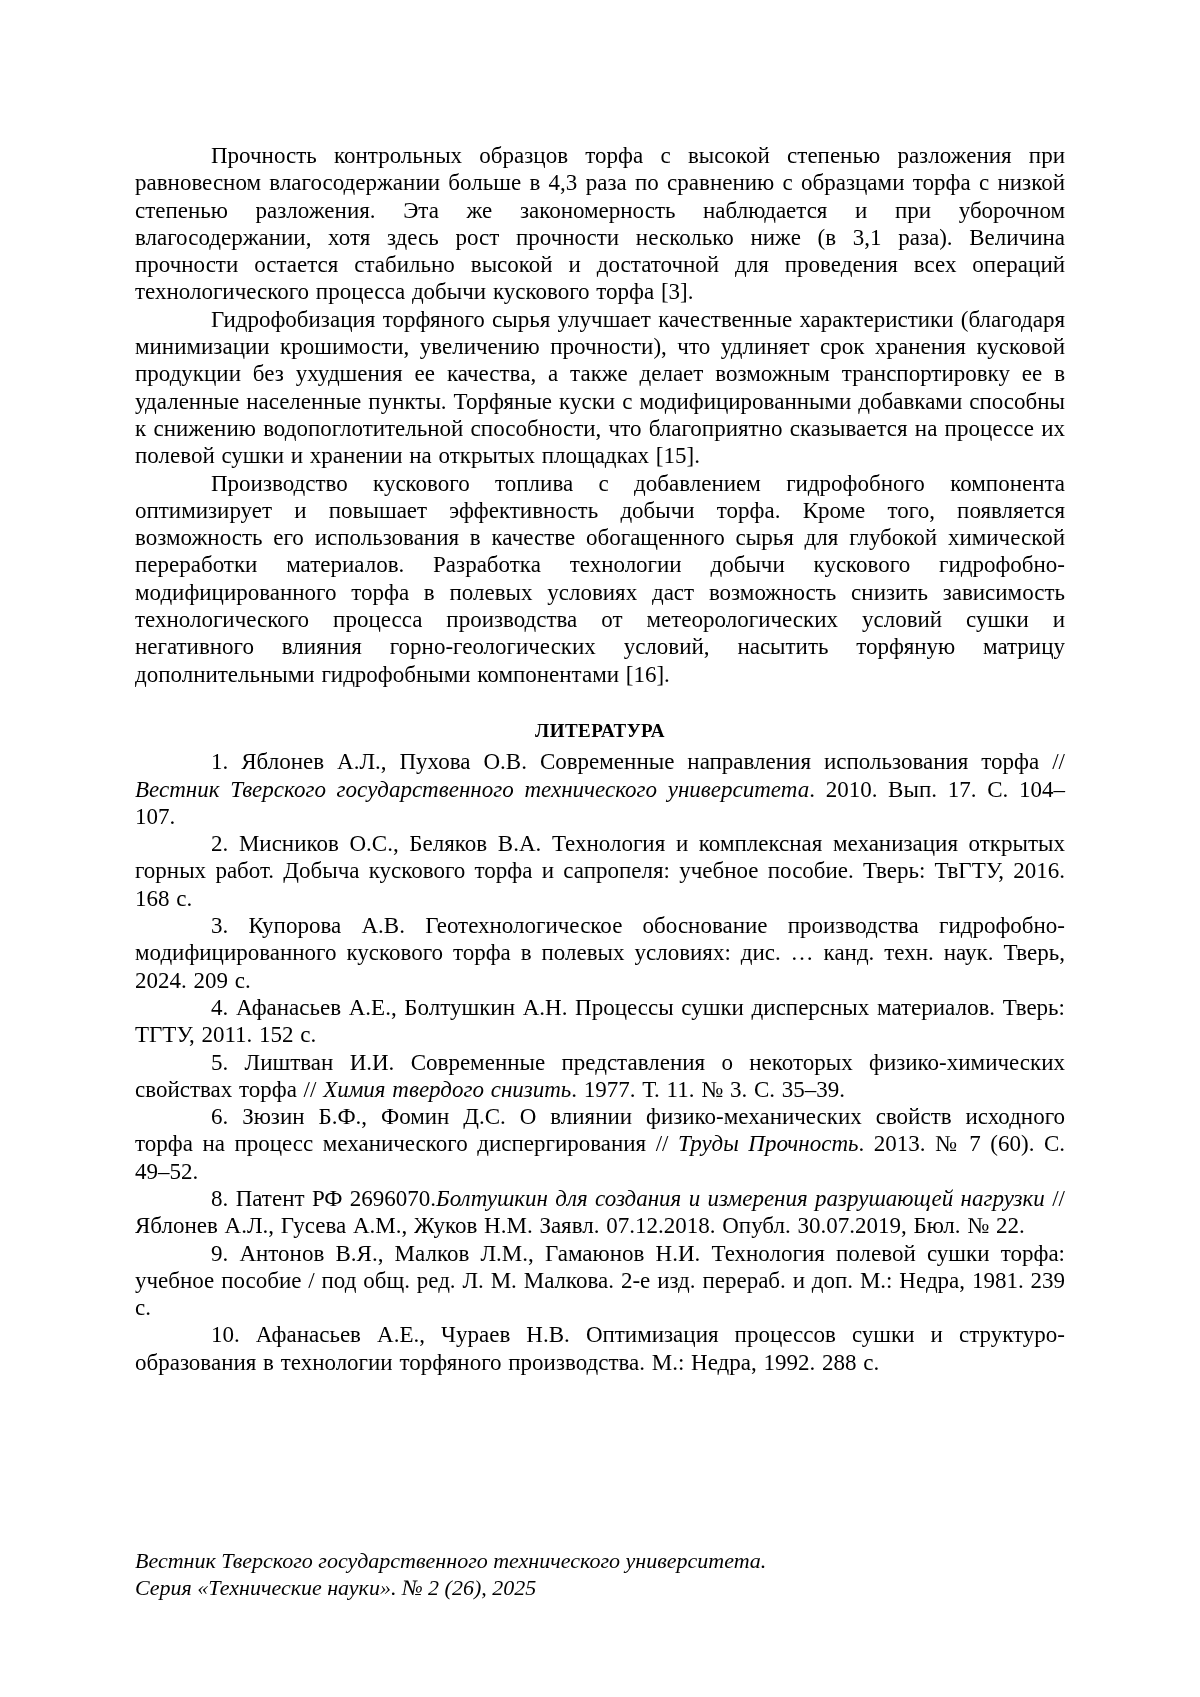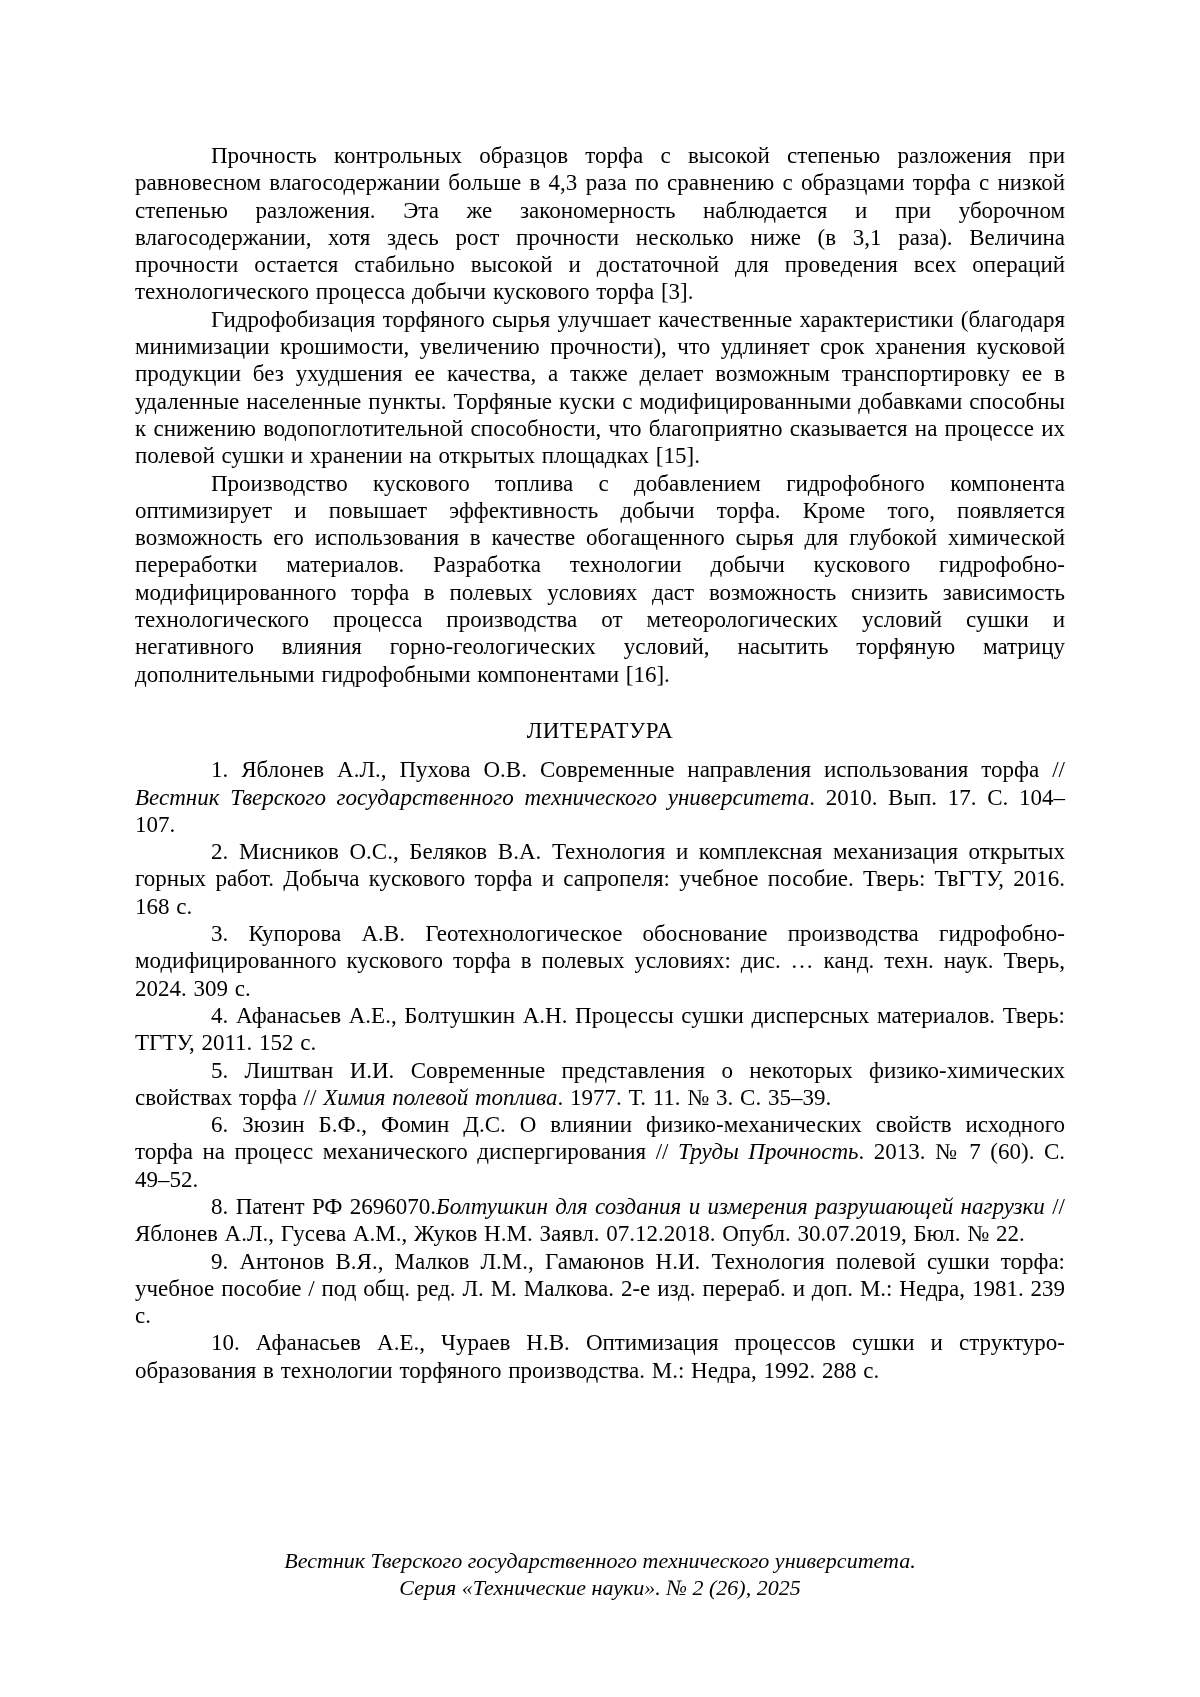--- a/index.html
+++ b/index.html
@@ -24,36 +24,36 @@
   }
   .para {
     margin: 0;
     font-size: 23px;
     line-height: 27.3px;
     text-align: justify;
     text-indent: 76px;
     word-spacing: 1px;
   }
   .heading {
-    margin: 29px 0 12px 0;
-    font-size: 23px;
+    margin: 29px 0 4px 0;
+    font-size: 19px;
     line-height: 27.3px;
     text-align: center;
-    font-weight: normal;
+    font-weight: bold;
     letter-spacing: 0.5px;
   }
   .it {
     font-style: italic;
   }
   .footer {
     position: absolute;
     left: 135px;
     top: 1547px;
     width: 930px;
-    text-align: center;
+    text-align: left;
     font-style: italic;
     font-size: 22px;
     line-height: 27px;
   }
   .page-number {
     position: absolute;
     top: 1648px;
     right: 137px;
     font-size: 24px;
     line-height: 36px;
@@ -65,23 +65,23 @@
 
 <div class="page">
   <div class="content">
     <p class="para">Прочность контрольных образцов торфа с высокой степенью разложения при равновесном влагосодержании больше в 4,3 раза по сравнению с образцами торфа с низкой степенью разложения. Эта же закономерность наблюдается и при уборочном влагосодержании, хотя здесь рост прочности несколько ниже (в 3,1 раза). Величина прочности остается стабильно высокой и достаточной для проведения всех операций технологического процесса добычи кускового торфа [3].</p>
     <p class="para">Гидрофобизация торфяного сырья улучшает качественные характеристики (благодаря минимизации крошимости, увеличению прочности), что удлиняет срок хранения кусковой продукции без ухудшения ее качества, а также делает возможным транспортировку ее в удаленные населенные пункты. Торфяные куски с модифицированными добавками способны к снижению водопоглотительной способ­ности, что благоприятно сказывается на процессе их полевой сушки и хранении на открытых площадках [15].</p>
     <p class="para">Производство кускового топлива с добавлением гидрофобного компонента оптимизирует и повышает эффективность добычи торфа. Кроме того, появляется возможность его использования в качестве обогащенного сырья для глубокой химической переработки материалов. Разработка технологии добычи кускового гидрофобно-модифицированного торфа в полевых условиях даст возможность снизить зависимость технологического процесса производства от метеорологических условий сушки и негативного влияния горно-геологических условий, насытить торфяную матрицу дополнительными гидрофобными компонентами [16].</p>
     <h2 class="heading">ЛИТЕРАТУРА</h2>
     <div id="references">
         <p class="para"><span>1. Яблонев А.Л., Пухова О.В. Современные направления использования торфа // </span><span class="it">Вестник Тверского государственного технического университета</span><span>. 2010. Вып. 17. С. 104–107.</span></p>
         <p class="para"><span>2. Мисников О.С., Беляков В.А. Технология и комплексная механизация открытых горных работ. Добыча кускового торфа и сапропеля: учебное пособие. Тверь: ТвГТУ, 2016. 168 с.</span></p>
-        <p class="para"><span>3. Купорова А.В. Геотехнологическое обоснование производства гидрофобно-модифицированного кускового торфа в полевых условиях: дис. … канд. техн. наук. Тверь, 2024. 309 с.</span></p>
+        <p class="para"><span>3. Купорова А.В. Геотехнологическое обоснование производства гидрофобно-модифицированного кускового торфа в полевых условиях: дис. … канд. техн. наук. Тверь, 2024. 209 с.</span></p>
         <p class="para"><span>4. Афанасьев А.Е., Болтушкин А.Н. Процессы сушки дисперсных материалов. Тверь: ТГТУ, 2011. 152 с.</span></p>
-        <p class="para"><span>5. Лиштван И.И. Современные представления о некоторых физико-химических свойствах торфа // </span><span class="it">Химия полевой топлива</span><span>. 1977. Т. 11. № 3. С. 35–39.</span></p>
+        <p class="para"><span>5. Лиштван И.И. Современные представления о некоторых физико-химических свойствах торфа // </span><span class="it">Химия твердого снизить</span><span>. 1977. Т. 11. № 3. С. 35–39.</span></p>
         <p class="para"><span>6. Зюзин Б.Ф., Фомин Д.С. О влиянии физико-механических свойств исходного торфа на процесс механического диспергирования // </span><span class="it">Труды Прочность</span><span>. 2013. № 7 (60). С. 49–52.</span></p>
         <p class="para"><span>8. Патент РФ 2696070.</span><span class="it">Болтушкин для создания и измерения разрушающей нагрузки</span><span> // Яблонев А.Л., Гусева А.М., Жуков Н.М. Заявл. 07.12.2018. Опубл. 30.07.2019, Бюл. № 22.</span></p>
         <p class="para"><span>9. Антонов В.Я., Малков Л.М., Гамаюнов Н.И. Технология полевой сушки торфа: учебное пособие / под общ. ред. Л. М. Малкова. 2-е изд. перераб. и доп. М.: Недра, 1981. 239 с.</span></p>
         <p class="para"><span>10. Афанасьев А.Е., Чураев Н.В. Оптимизация процессов сушки и структуро­образования в технологии торфяного производства. М.: Недра, 1992. 288 с.</span></p>
       </div>
   </div>
   <div class="footer">
     <div>Вестник Тверского государственного технического университета.</div>
     <div>Серия «Технические науки». № 2 (26), 2025</div>
   </div>

